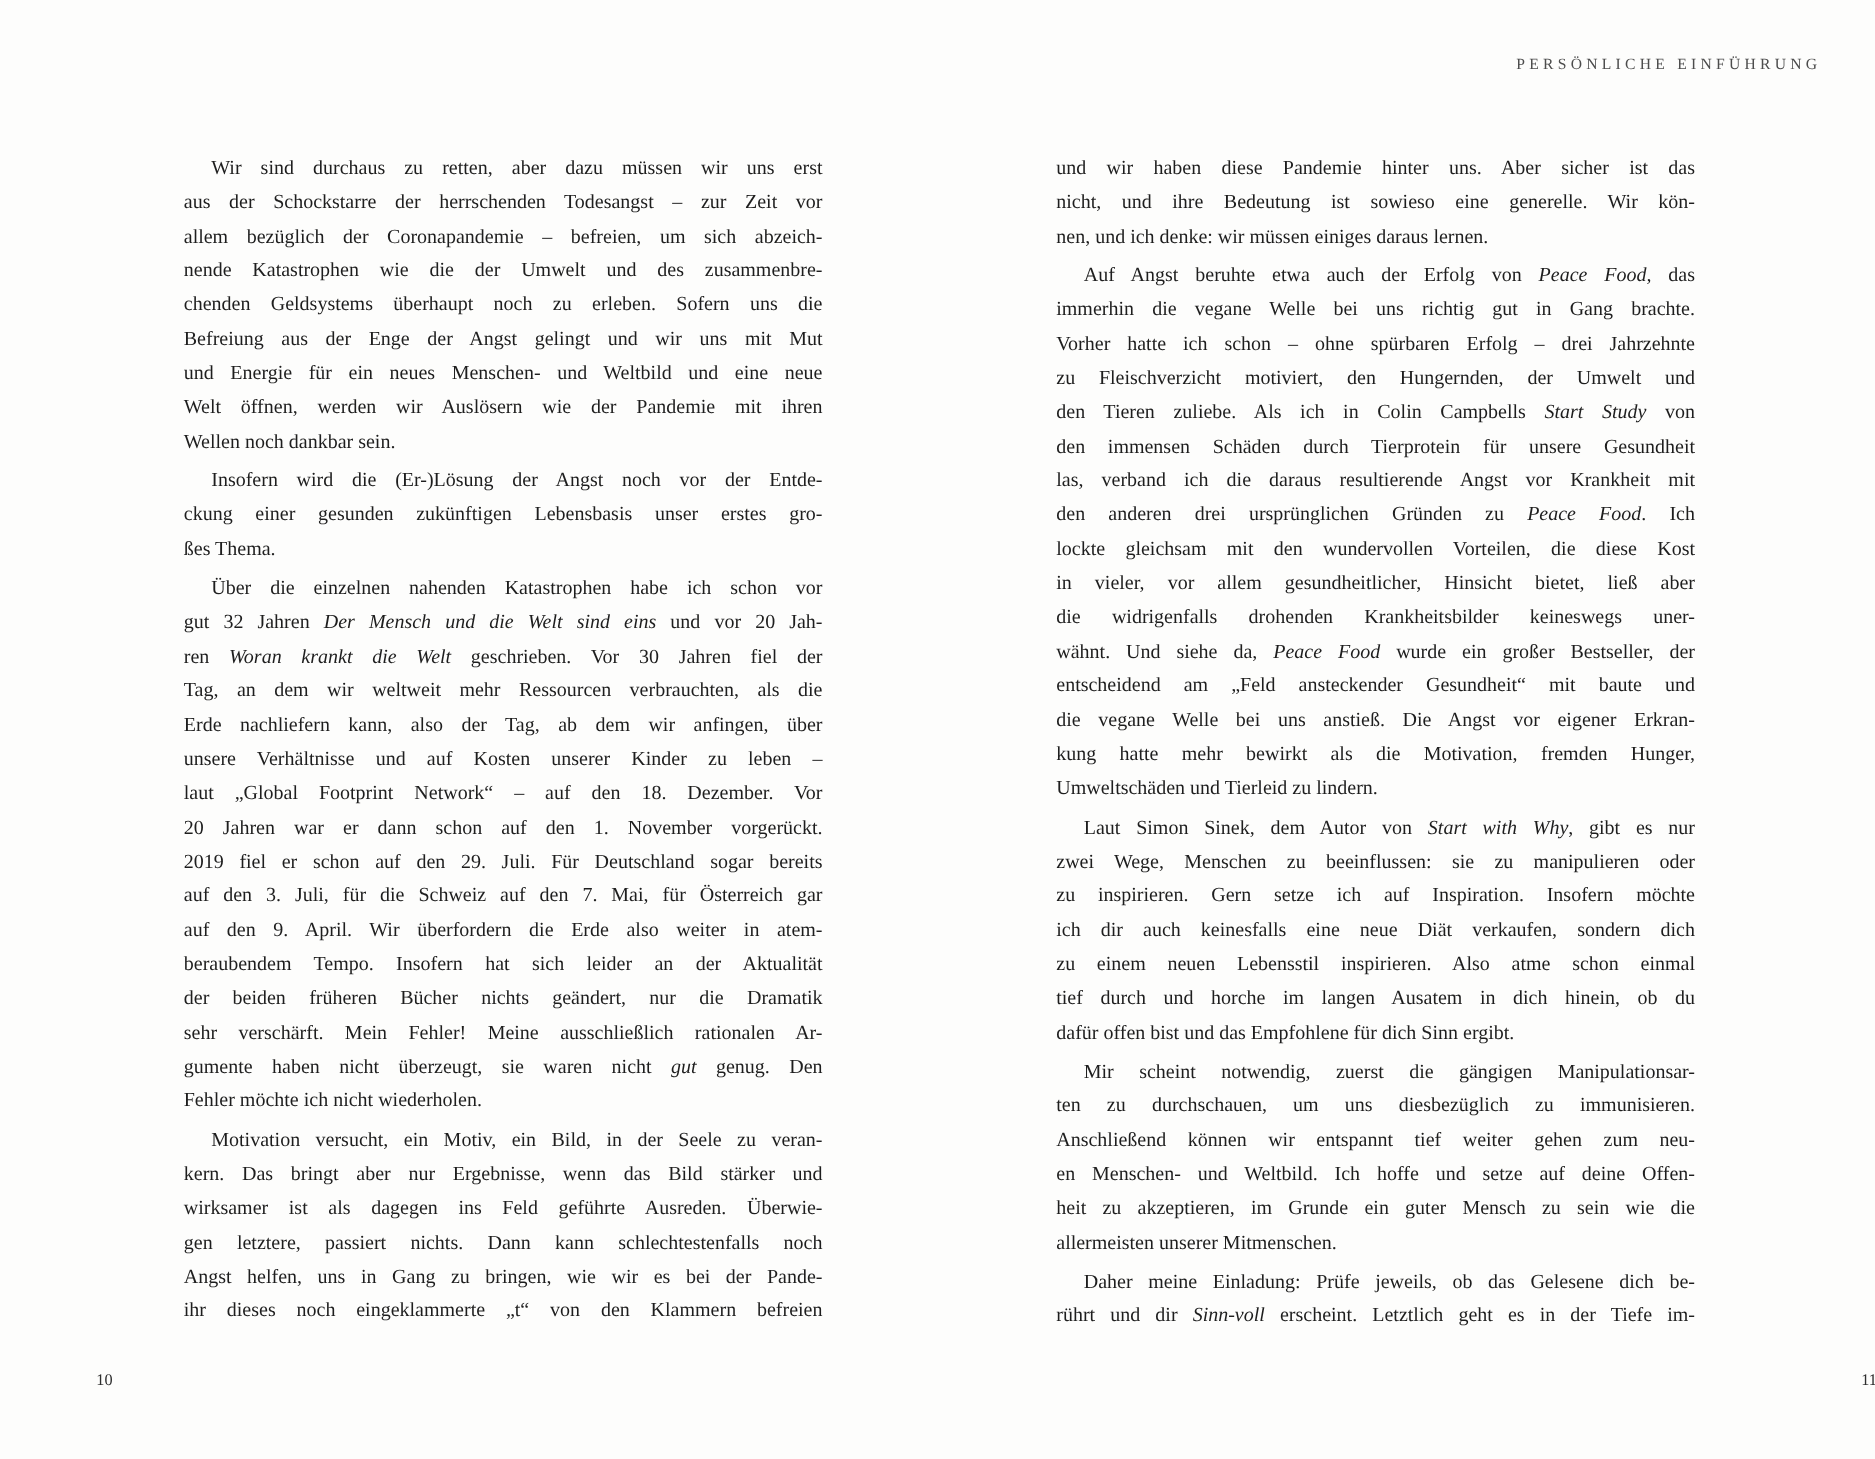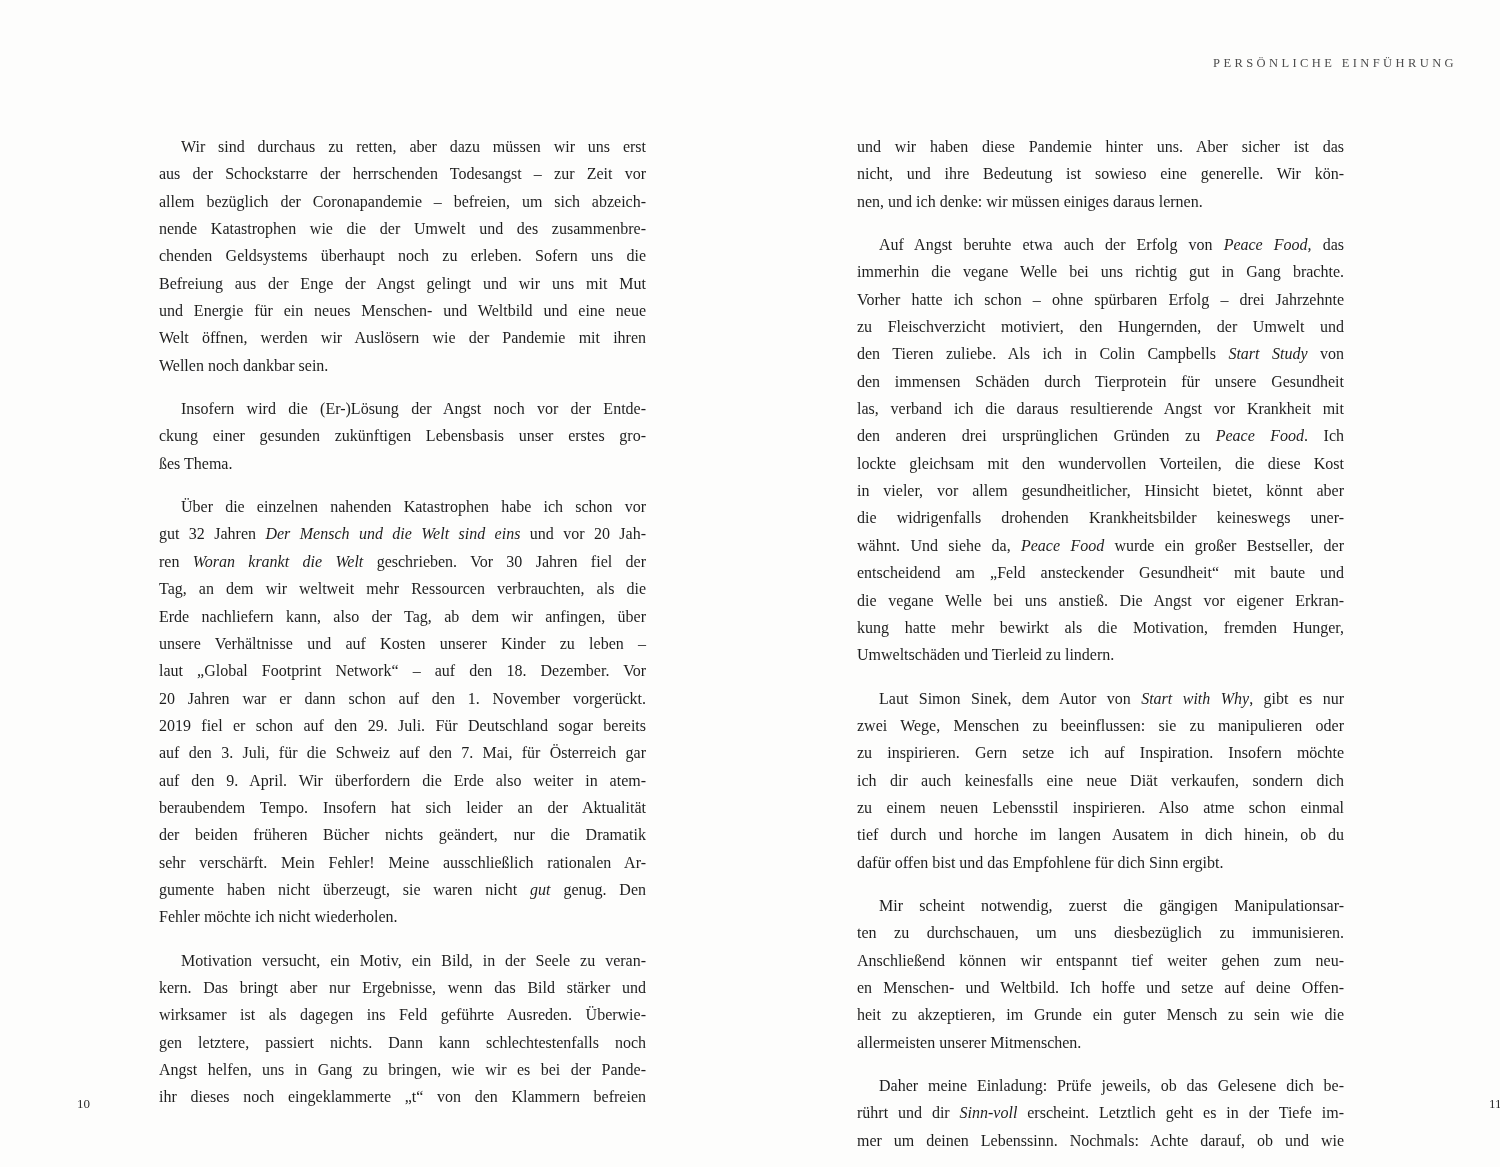--- a/index.html
+++ b/index.html
@@ -7,35 +7,35 @@
     width: 1500px; height: 1167px;
     background: #fdfdfc;
     font-family: "Liberation Serif", serif;
     color: #1e1e1e;
     position: relative;
     overflow: hidden;
   }
   .spread { position: absolute; inset: 0; background: #fdfdfc; }
   .running-head {
     position: absolute;
-    top: 56px; right: 43px;
+    top: 44px; right: 43px;
     font-size: 12.5px;
     letter-spacing: 3.4px;
     color: #4c4c4c;
   }
   .column {
     position: absolute;
     top: 117px;
     width: 519px;
     font-size: 16px;
     line-height: 27.35px;
   }
   .col-left  { left: 143px; }
   .col-right { left: 841px; font-family: Liberation Serif, serif; }
-  .para { margin: 16px; }
+  .para { margin: 4px; }
   .line {
     text-align: justify;
     text-align-last: justify;
     height: 27.35px;
     white-space: nowrap;
   }
   .line span { white-space: pre; }
   .line.endline { text-align-last: left; }
   .line.indent { text-indent: 22px; }
   .it { font-style: italic; }
@@ -109,21 +109,21 @@
       <div class="para">
         <div class="line indent"><span>Auf Angst beruhte etwa auch der Erfolg von </span><span class="it">Peace Food,</span><span> das</span></div>
         <div class="line"><span>immerhin die vegane Welle bei uns richtig gut in Gang brachte.</span></div>
         <div class="line"><span>Vorher hatte ich schon – ohne spürbaren Erfolg – drei Jahrzehnte</span></div>
         <div class="line"><span>zu Fleischverzicht motiviert, den Hungernden, der Umwelt und</span></div>
         <div class="line"><span>den Tieren zuliebe. Als ich in Colin Campbells </span><span class="it">Start Study</span><span> von</span></div>
         <div class="line"><span>den immensen Schäden durch Tierprotein für unsere Gesundheit</span></div>
         <div class="line"><span>las, verband ich die daraus resultierende Angst vor Krankheit mit</span></div>
         <div class="line"><span>den anderen drei ursprünglichen Gründen zu </span><span class="it">Peace Food</span><span>. Ich</span></div>
         <div class="line"><span>lockte gleichsam mit den wundervollen Vorteilen, die diese Kost</span></div>
-        <div class="line"><span>in vieler, vor allem gesundheitlicher, Hinsicht bietet, könnt aber</span></div>
+        <div class="line"><span>in vieler, vor allem gesundheitlicher, Hinsicht bietet, ließ aber</span></div>
         <div class="line"><span>die widrigenfalls drohenden Krankheitsbilder keineswegs uner-</span></div>
         <div class="line"><span>wähnt. Und siehe da, </span><span class="it">Peace Food</span><span> wurde ein großer Bestseller, der</span></div>
         <div class="line"><span>entscheidend am „Feld ansteckender Gesundheit“ mit baute und</span></div>
         <div class="line"><span>die vegane Welle bei uns anstieß. Die Angst vor eigener Erkran-</span></div>
         <div class="line"><span>kung hatte mehr bewirkt als die Motivation, fremden Hunger,</span></div>
         <div class="line endline"><span>Umweltschäden und Tierleid zu lindern.</span></div>
       </div>
       <div class="para">
         <div class="line indent"><span>Laut Simon Sinek, dem Autor von </span><span class="it">Start with Why</span><span>, gibt es nur</span></div>
         <div class="line"><span>zwei Wege, Menschen zu beeinflussen: sie zu manipulieren oder</span></div>
@@ -137,20 +137,19 @@
         <div class="line indent"><span>Mir scheint notwendig, zuerst die gängigen Manipulationsar-</span></div>
         <div class="line"><span>ten zu durchschauen, um uns diesbezüglich zu immunisieren.</span></div>
         <div class="line"><span>Anschließend können wir entspannt tief weiter gehen zum neu-</span></div>
         <div class="line"><span>en Menschen- und Weltbild. Ich hoffe und setze auf deine Offen-</span></div>
         <div class="line"><span>heit zu akzeptieren, im Grunde ein guter Mensch zu sein wie die</span></div>
         <div class="line endline"><span>allermeisten unserer Mitmenschen.</span></div>
       </div>
       <div class="para">
         <div class="line indent"><span>Daher meine Einladung: Prüfe jeweils, ob das Gelesene dich be-</span></div>
         <div class="line"><span>rührt und dir </span><span class="it">Sinn-voll</span><span> erscheint. Letztlich geht es in der Tiefe im-</span></div>
-        <div class="line"><span>mer um deinen Lebenssinn. Nochmals: Achte darauf, ob und wie</span></div>
       </div>
     </div>
 
   <div class="page-num page-num-left">10</div>
 
   <div class="page-num page-num-right">11</div>
 </div>
 
 </body></html>

